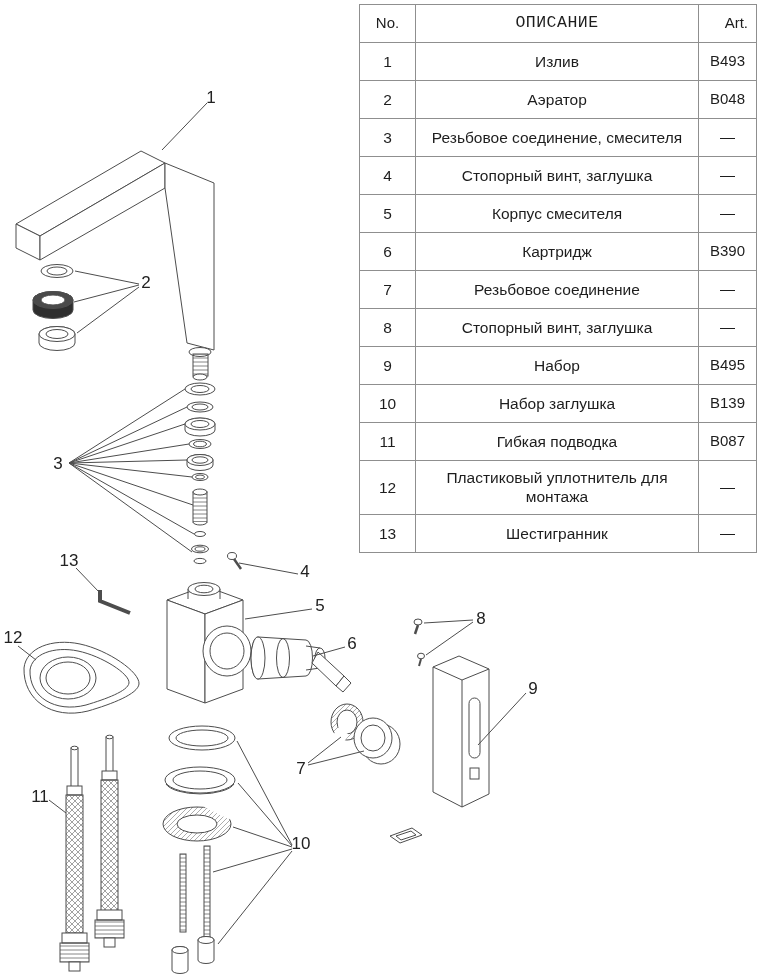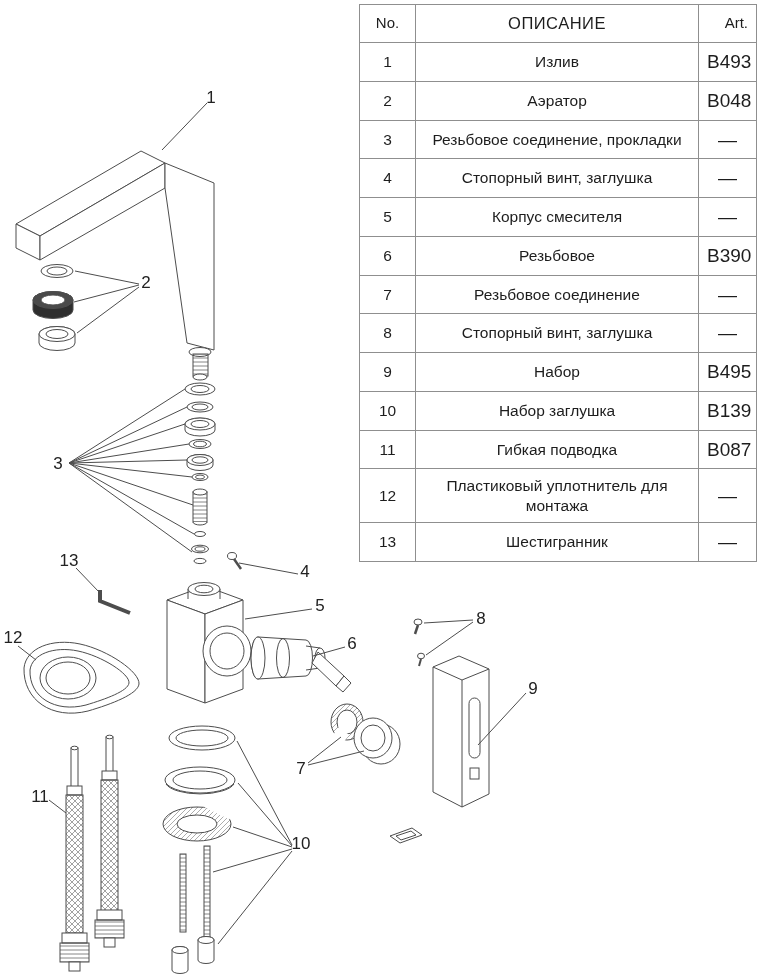--- a/index.html
+++ b/index.html
@@ -12,25 +12,25 @@
   .parts-table {
     position:absolute; left:359px; top:4px; width:398px;
     border-collapse:collapse; table-layout:fixed;
   }
   .parts-table th, .parts-table td {
     border:1px solid #8f8f8f; font-weight:400; color:#1d1d1d;
     padding:7px 8px; vertical-align:middle; line-height:1.25;
   }
   .parts-table tr { height:38px; }
   .col-no  { width:56px; text-align:center; font-size:15px; }
-  .col-desc{ text-align:center; font-size:16.5px; letter-spacing:0.5px; }
+  .col-desc{ text-align:center; font-size:16.5px; letter-spacing:0.5px;font-family:Liberation Mono, monospace; }
   .col-art { width:58px; text-align:right; font-size:15px; }
   .cell-no  { text-align:center; font-size:15.5px; }
   .cell-desc{ text-align:center; padding-left:13px; font-size:15.5px; }
-  .cell-art { text-align:center; font-size:19px; }
+  .cell-art { text-align:center; font-size:15px; }
 </style>
 </head>
 <body>
 
 <svg class="diagram-svg" width="765" height="979" viewBox="0 0 765 979" xmlns="http://www.w3.org/2000/svg">
   <defs>
     <pattern id="braid" width="6" height="6" patternUnits="userSpaceOnUse">
       <path d="M0,6 L6,0" stroke="#8a8a8a" stroke-width="0.8"></path>
       <path d="M0,0 L6,6" stroke="#8a8a8a" stroke-width="0.8"></path>
     </pattern>
@@ -250,36 +250,36 @@
       <td class="cell-desc">Излив</td>
       <td class="cell-art">B493</td>
     </tr>
     <tr>
       <td class="cell-no">2</td>
       <td class="cell-desc">Аэратор</td>
       <td class="cell-art">B048</td>
     </tr>
     <tr>
       <td class="cell-no">3</td>
-      <td class="cell-desc">Резьбовое соединение, прокладки</td>
+      <td class="cell-desc">Резьбовое соединение, смесителя</td>
       <td class="cell-art">—</td>
     </tr>
     <tr>
       <td class="cell-no">4</td>
       <td class="cell-desc">Стопорный винт, заглушка</td>
       <td class="cell-art">—</td>
     </tr>
     <tr>
       <td class="cell-no">5</td>
       <td class="cell-desc">Корпус смесителя</td>
       <td class="cell-art">—</td>
     </tr>
     <tr>
       <td class="cell-no">6</td>
-      <td class="cell-desc">Резьбовое</td>
+      <td class="cell-desc">Картридж</td>
       <td class="cell-art">B390</td>
     </tr>
     <tr>
       <td class="cell-no">7</td>
       <td class="cell-desc">Резьбовое соединение</td>
       <td class="cell-art">—</td>
     </tr>
     <tr>
       <td class="cell-no">8</td>
       <td class="cell-desc">Стопорный винт, заглушка</td>

